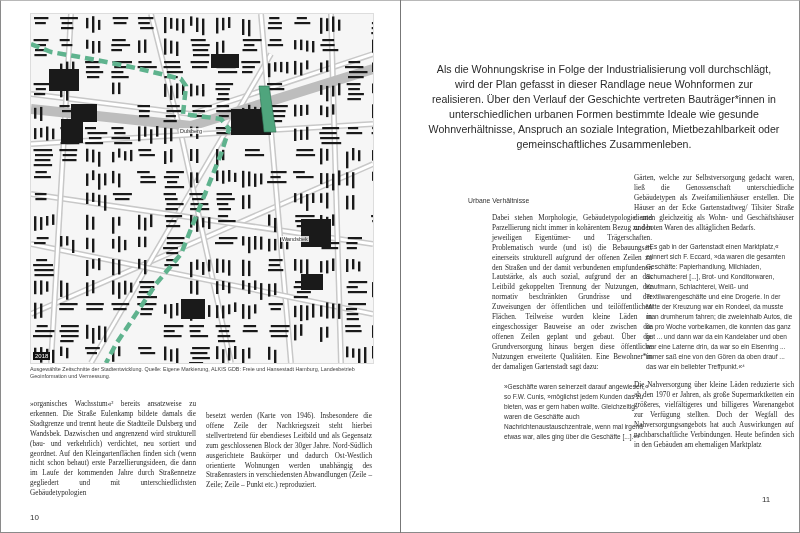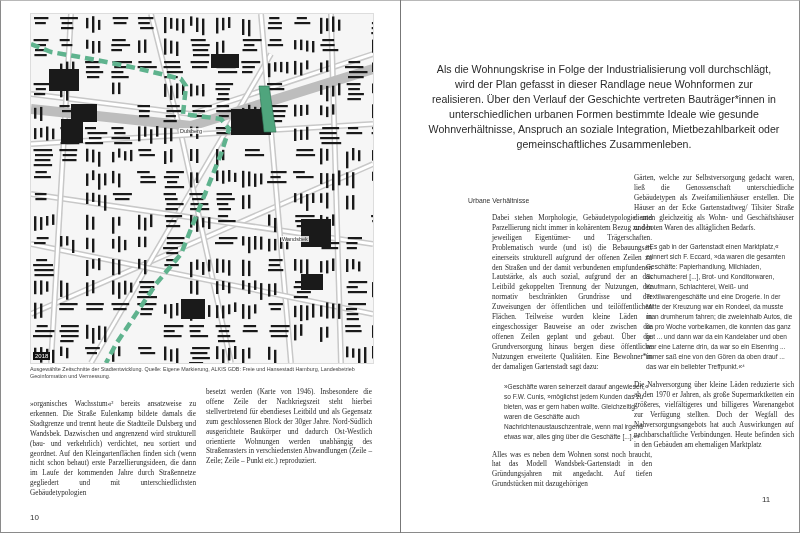--- a/index.html
+++ b/index.html
@@ -12,21 +12,21 @@
 
     .map { position:absolute; left:30px; top:13px; width:342px; height:349px; background:#f4f4f4; overflow:hidden; border:1px solid #ddd; }
     .map svg { display:block; }
     .map-year { position:absolute; left:2px; bottom:3px; background:#111; color:#fff; font-family:"Liberation Sans", sans-serif; font-size:6px; padding:1px 2px; }
     .map-label { position:absolute; font-family:"Liberation Sans", sans-serif; font-size:5.5px; color:#333; background:rgba(255,255,255,0.8); padding:0 1px; }
 
     .caption { position:absolute; left:30px; top:366px; width:345px; font-family:"Liberation Sans", sans-serif; font-size:5.4px; line-height:7.2px; color:#444; }
 
     .body-text { position:absolute; font-size:7.2px; line-height:9.9px; text-align:justify; hyphens:auto; color:#2a2a2a; }
     .col-l1 { left:30px; top:400px; width:166px; }
-    .col-l2 { left:206px; top:388px; width:166px; }
+    .col-l2 { left:206px; top:412px; width:166px; }
     .pagenum { position:absolute; font-family:"Liberation Sans", sans-serif; font-size:8px; color:#333; }
     .pn-left { left:30px; top:513px; }
     .pn-right { left:762px; top:495px; }
 
     .lead { position:absolute; left:428px; top:62px; width:352px; font-family:"Liberation Sans", sans-serif; font-size:10.6px; line-height:14.9px; color:#2a2a2a;text-align:center; }
 
     .subhead { position:absolute; left:468px; top:197px; font-family:"Liberation Sans", sans-serif; font-size:6.8px; color:#333; }
     .col-r1 { left:492px; top:214px; width:160px; }
     .col-r2 { left:634px; top:174px; width:160px; }
     .quote { font-family:"Liberation Sans", sans-serif; font-size:6.5px; line-height:10px; text-align:left; color:#333; margin:9px 0 9px 12px; }
@@ -665,21 +665,20 @@
 
 <div class="page page-right"></div>
 
 <div class="lead">Als die Wohnungskrise in Folge der Industrialisierung voll durchschlägt, wird der Plan gefasst in dieser Randlage neue Wohnformen zur realisieren. Über den Verlauf der Geschichte vertreten Bauträger*innen in unterschiedlichen urbanen Formen bestimmte Ideale wie gesunde Wohnverhältnisse, Anspruch an soziale Integration, Mietbezahlbarkeit oder gemeinschaftliches Zusammenleben.</div>
 
 <div class="subhead">Urbane Verhältnisse</div>
 
 <div class="body-text col-r1">
   <p class="p">Dabei stehen Morphologie, Gebäudetypologie und Parzellierung nicht immer in kohärentem Bezug zu den jeweiligen Eigentümer- und Trägerschaften. Problematisch wurde (und ist) die Bebauungsart einerseits strukturell aufgrund der offenen Zeilen zu den Straßen und der damit verbundenen empfundenen Lautstärke, als auch sozial, aufgrund der an das Leitbild gekoppelten Trennung der Nutzungen, der normativ beschränkten Grundrisse und der Zuweisungen der öffentlichen und teilöffentlichen Flächen. Teilweise wurden kleine Läden in eingeschossiger Bauweise an oder zwischen die offenen Zeilen geplant und gebaut. Über die Grundversorgung hinaus bergen diese öffentliche Nutzungen erweiterte Qualitäten. Eine Bewohner*in der damaligen Gartenstadt sagt dazu:</p>
   <div class="quote">»Geschäfte waren seinerzeit darauf angewiesen,« so F.W. Cunis, »möglichst jedem Kunden das zu bieten, was er gern haben wollte. Gleichzeitig waren die Geschäfte auch Nachrichtenaustauschzentrale, wenn mal irgend etwas war, alles ging über die Geschäfte [...].«³</div>
-  <p class="p">Alles was es neben dem Wohnen sonst noch braucht, hat das Modell Wandsbek-Gartenstadt in den Gründungsjahren mit angedacht. Auf tiefen Grundstücken mit dazugehörigen</p>
 </div>
 
 <div class="body-text col-r2">
   <p class="p">Gärten, welche zur Selbstversorgung gedacht waren, ließ die Genossenschaft unterschiedliche Gebäudetypen als Zweifamilienhäuser erstellen. Die Häuser an der Ecke Gartenstadtweg/ Tilsiter Straße dienten gleichzeitig als Wohn- und Geschäftshäuser und boten Waren des alltäglichen Bedarfs.</p>
   <div class="quote">»Es gab in der Gartenstadt einen Marktplatz,« erinnert sich F. Eccard, »da waren die gesamten Geschäfte: Papierhandlung, Milchladen, Schumacherei [...], Brot- und Konditorwaren, Kaufmann, Schlachterei, Weiß- und Textilwarengeschäfte und eine Drogerie. In der Mitte der Kreuzung war ein Rondeel, da musste man drumherum fahren; die zweieinhalb Autos, die da pro Woche vorbeikamen, die konnten das ganz gut ... und dann war da ein Kandelaber und oben war eine Laterne drin, da war so ein Eisenring ... immer saß eine von den Gören da oben drauf ... das war ein beliebter Treffpunkt.«⁴</div>
   <p class="p">Die Nahversorgung über kleine Läden reduzierte sich ab den 1970 er Jahren, als große Supermarktketten ein größeres, vielfältigeres und billigeres Warenangebot zur Verfügung stellten. Doch der Wegfall des Nahversorgungsangebots hat auch Auswirkungen auf nachbarschaftliche Verbindungen. Heute befinden sich in den Gebäuden am ehemaligen Marktplatz</p>
 </div>
 
 <div class="pagenum pn-right">11</div>
 

